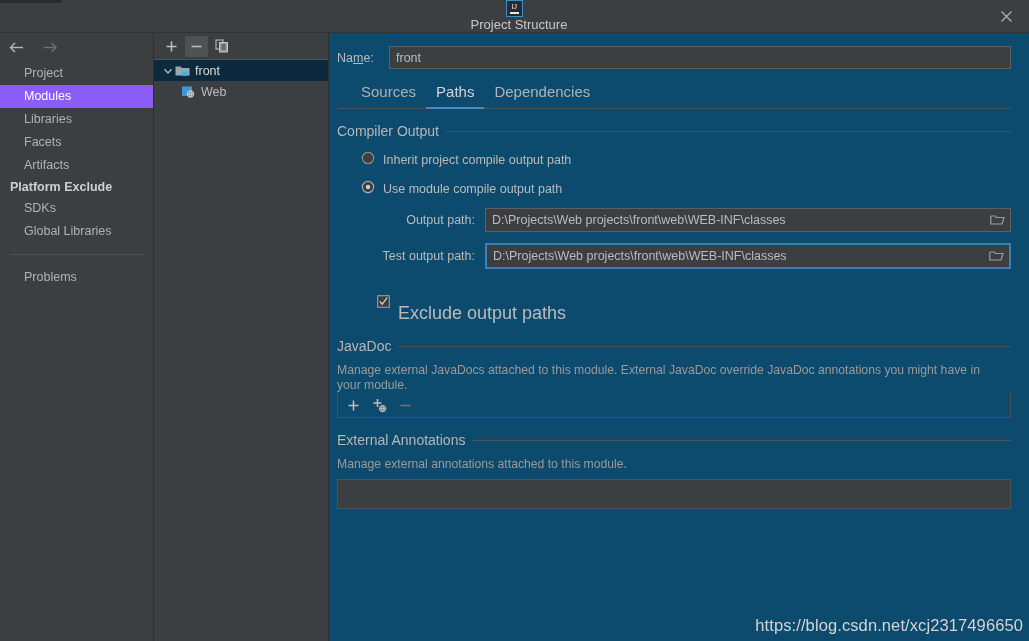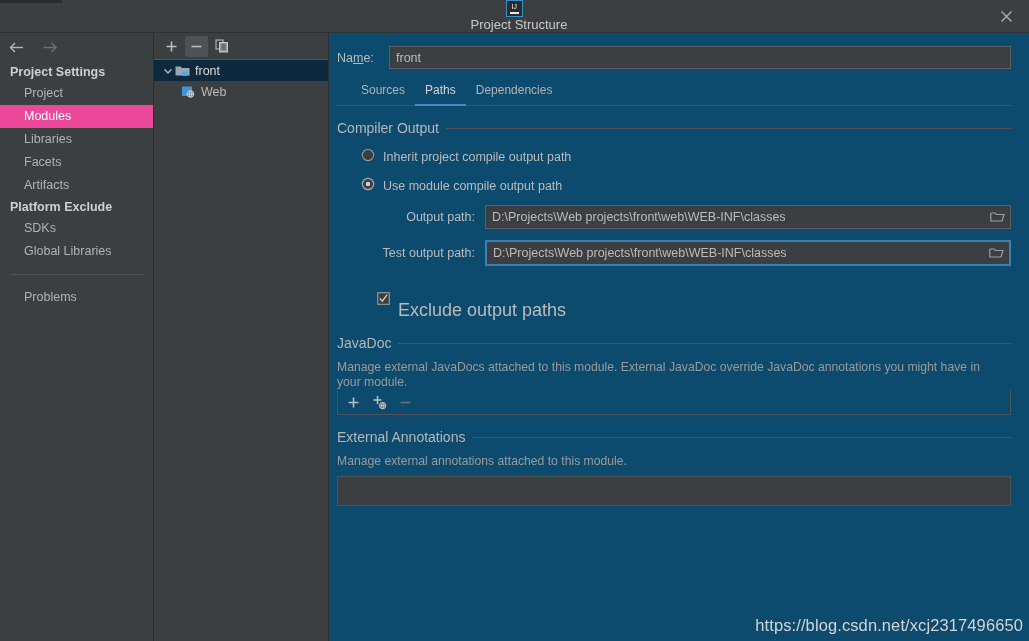--- a/index.html
+++ b/index.html
@@ -87,21 +87,21 @@
   }
   .sb-item {
     padding: 3px 0 3px 24px;
     color: #b0b3b6;
     font-size: 12.5px;
     cursor: pointer;
     height: 23px;
     line-height: 17px;
   }
   .sb-item.selected {
-    background: #ec4899;
+    background: #8b5cf6;
     color: #ffffff;
   }
   .sb-sep {
     height: 1px;
     background: #4f5254;
     margin: 11px 10px 11px 10px;
   }
 
   
   #treepane {
@@ -168,21 +168,21 @@
   }
 
   #tabs {
     display: flex;
     padding: 11px 0 0 14px;
     border-bottom: 1px solid #4f5254;
     margin: 0 8px 0 8px;
   }
   .tab {
     padding: 3px 10px 7px 10px;
-    font-size: 12px;
+    font-size: 15px;
     color: #b0b3b6;
     cursor: pointer;
     border-bottom: 2px solid transparent;
     margin-bottom: -1px;
   }
   .tab.active {
     color: #d5d5d5;
     border-bottom: 2px solid #4a88c7;
   }
 
@@ -319,21 +319,20 @@
         </svg>
       </div>
       <div class="nav-arrow">
         <svg width="17" height="13" viewBox="0 0 17 13">
           <path d="M2.5 6.5 H15" stroke="#6e7174" stroke-width="1.4" fill="none"></path>
           <path d="M10.5 2 L15 6.5 L10.5 11" stroke="#6e7174" stroke-width="1.4" fill="none"></path>
         </svg>
       </div>
     </div>
 
-    <div class="sb-group">Project Settings</div>
     <div class="sb-item">Project</div>
     <div class="sb-item selected">Modules</div>
     <div class="sb-item">Libraries</div>
     <div class="sb-item">Facets</div>
     <div class="sb-item">Artifacts</div>
 
     <div class="sb-group">Platform Exclude</div>
     <div class="sb-item">SDKs</div>
     <div class="sb-item">Global Libraries</div>
 

